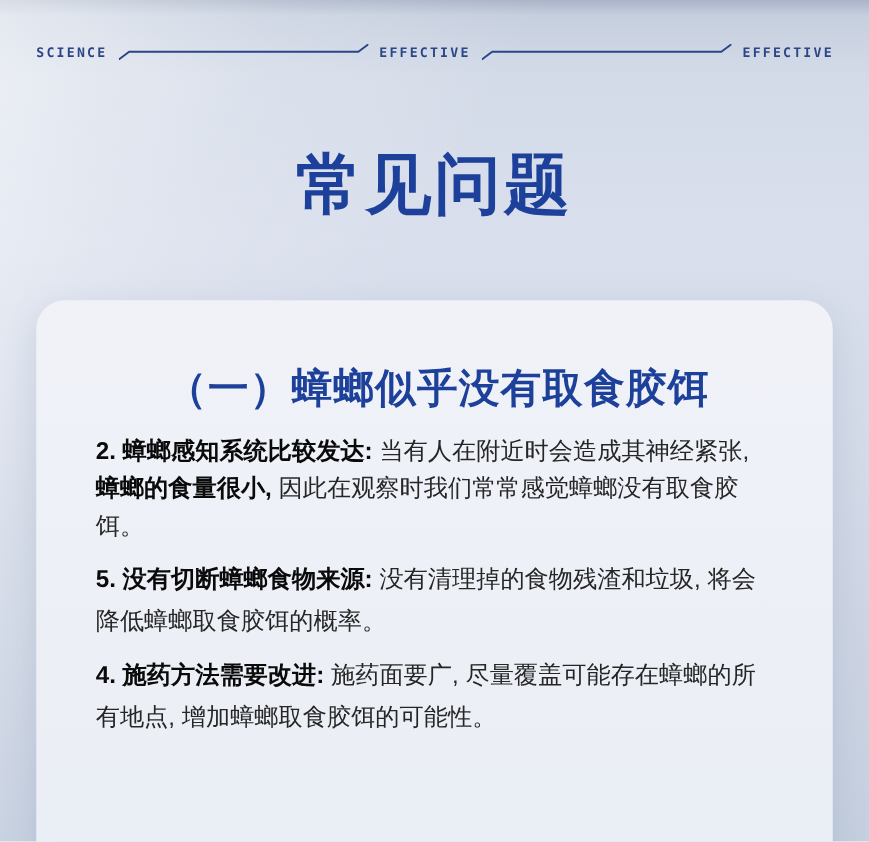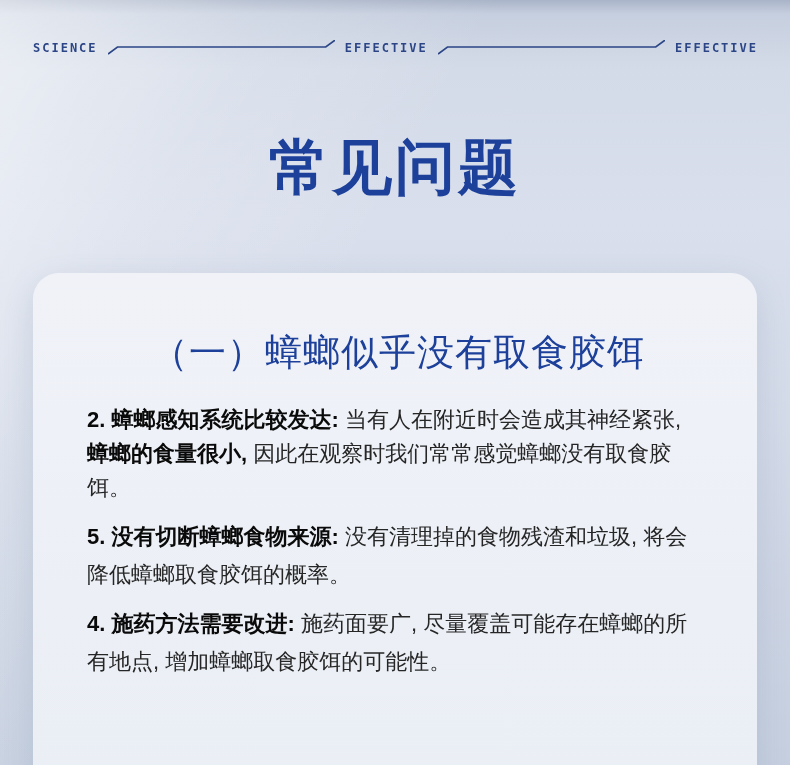--- a/index.html
+++ b/index.html
@@ -58,25 +58,25 @@
     box-sizing: border-box;
     width: 724px;
     height: 540px;
     margin: 57px auto 0 auto;
     background: linear-gradient(180deg, #f0f2f8 0%, #ecf0f6 60%, #eaeef5 100%);
     border-radius: 26px;
     box-shadow: 0 10px 30px rgba(96, 114, 150, 0.18);
     padding: 56px 48px 0 54px;
   }
   .card-title {
-    margin: 0 0 22px 0;
+    margin: 0 0 12px 0;
     text-align: center;
     font-size: 37px;
     line-height: 48px;
-    font-weight: 400;
+    font-weight: 700;
     letter-spacing: 1px;
     color: #1d409a;
   }
   .faq-item {
     margin: 0 0 15px 0;
     font-size: 22px;
     line-height: 34px;
     color: #262626;
   }
   .faq-item .lead,

